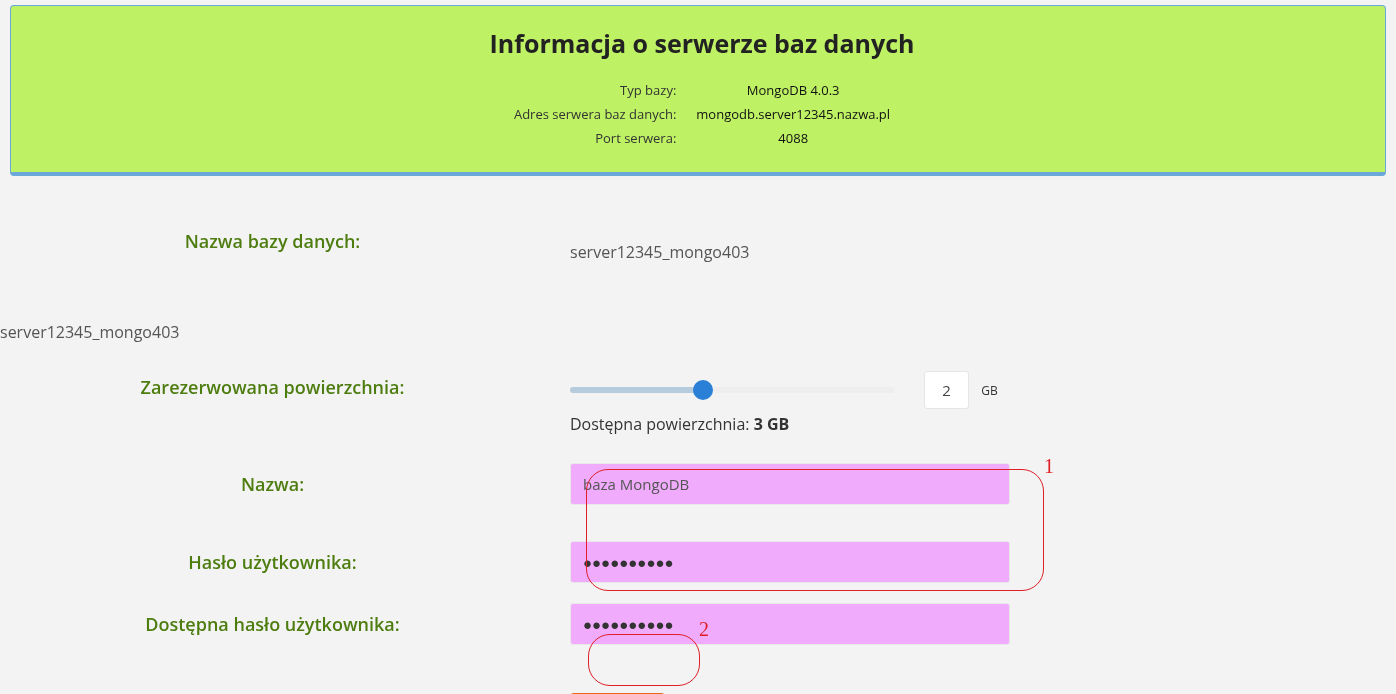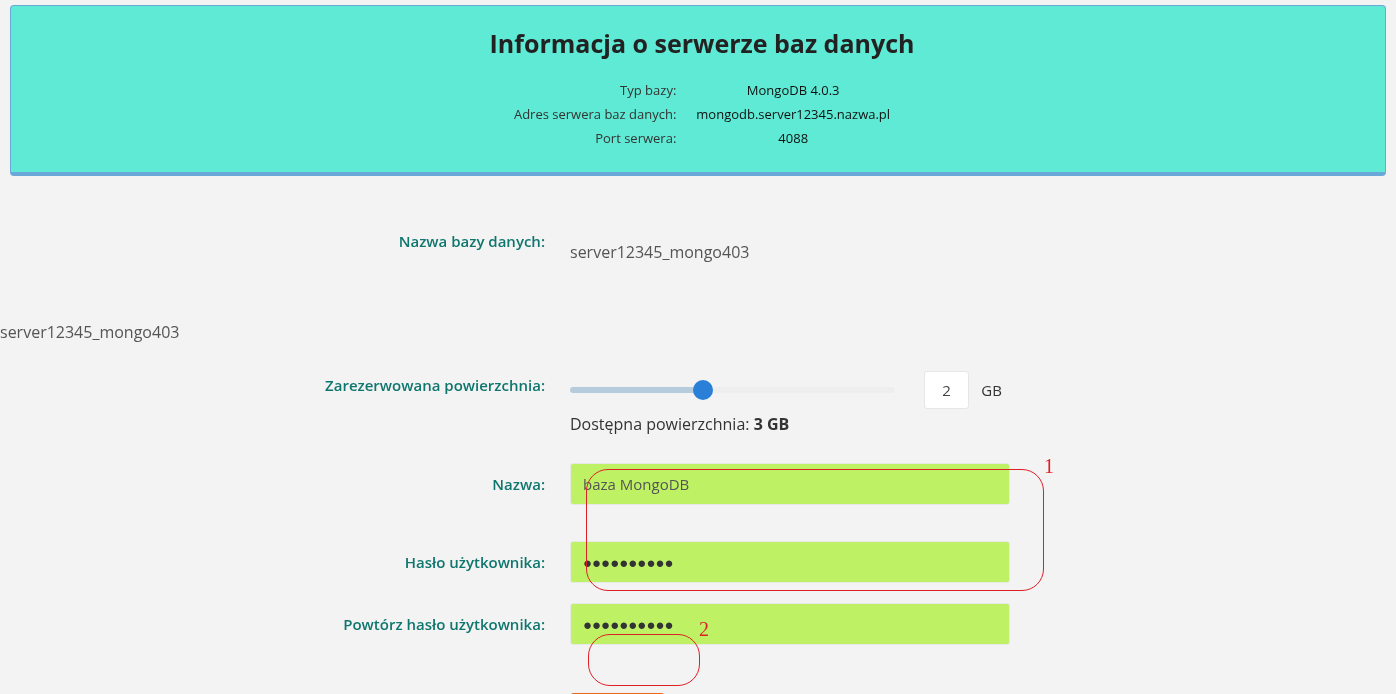--- a/index.html
+++ b/index.html
@@ -4,21 +4,21 @@
   <style>
     * { box-sizing: border-box; margin: 0; padding: 0; }
     body {
       font-family: "Segoe UI", "Open Sans", Arial, sans-serif;
       background: #f3f3f3;
       width: 1396px;
       height: 694px;
       overflow: hidden;
     }
     .info-box {
-      background: #5eead4;
+      background: #bef264;
       border: 1px solid #6ba8da;
       border-bottom: 4px solid #6ba8da;
       border-radius: 4px;
       margin: 5px 10px 0 10px;
       padding: 20px 22px 22px 30px;
     }
     .info-box h2 {
       text-align: center;
       font-size: 25px;
       font-weight: 700;
@@ -32,25 +32,25 @@
     .info-value { text-align: center; font-weight: 400; color: #111; }
 
     .form-area { margin-top: 35px; }
     .form-row {
       display: flex;
       align-items: center;
       margin-bottom: 20px;
     }
     .form-label {
       width: 570px;
-      text-align: right;
+      text-align: center;
       padding-right: 25px;
-      font-size: 15px;
+      font-size: 18px;
       font-weight: 600;
-      color: #0f766e;
+      color: #4d7c0f;
     }
     .form-value {
       width: 520px;
       font-size: 16px;
       color: #555;
     }
     .form-value.static { padding: 8px 0; margin-top: 22px; }
 
     .slider-wrap { position: relative; }
     .slider-track {
@@ -83,27 +83,27 @@
       padding: 8px 6px;
       margin-left: 25px;
       background: #fff;
       border: 1px solid #e6e6e6;
       border-radius: 3px;
       text-align: center;
       font-size: 15px;
       color: #444;
       vertical-align: middle;
     }
-    .slider-unit { display: inline-block; margin-left: 8px; font-size: 15px; color: #333; vertical-align: middle; }
+    .slider-unit { display: inline-block; margin-left: 8px; font-size: 12px; color: #333; vertical-align: middle; }
     .slider-helper { margin-top: 4px; font-size: 16px; color: #333; }
 
     .text-input {
       width: 440px;
       padding: 10px 12px;
-      background: #bef264;
+      background: #f0abfc;
       border: 1px solid #e8e8e8;
       border-radius: 3px;
       font-size: 15px;
       color: #555;
       font-family: inherit;
     }
     .pw-display {
       letter-spacing: 0px;
       font-size: 15px;
       color: #333;
@@ -200,21 +200,21 @@
   </div>
 
   <div class="form-row" style="margin-top:36px;">
     <div class="form-label">Hasło użytkownika:</div>
     <div class="form-value">
       <input class="text-input pw-display" type="text" value="●●●●●●●●●●" style="">
     </div>
   </div>
 
   <div class="form-row">
-    <div class="form-label">Powtórz hasło użytkownika:</div>
+    <div class="form-label">Dostępna hasło użytkownika:</div>
     <div class="form-value">
       <input class="text-input pw-display" type="text" value="●●●●●●●●●●" style="">
     </div>
   </div>
 
   <div class="form-row button-row">
     <div class="form-label">.</div>
     <div class="form-value">
       <button class="save-button">Zapisz</button>
     </div>

